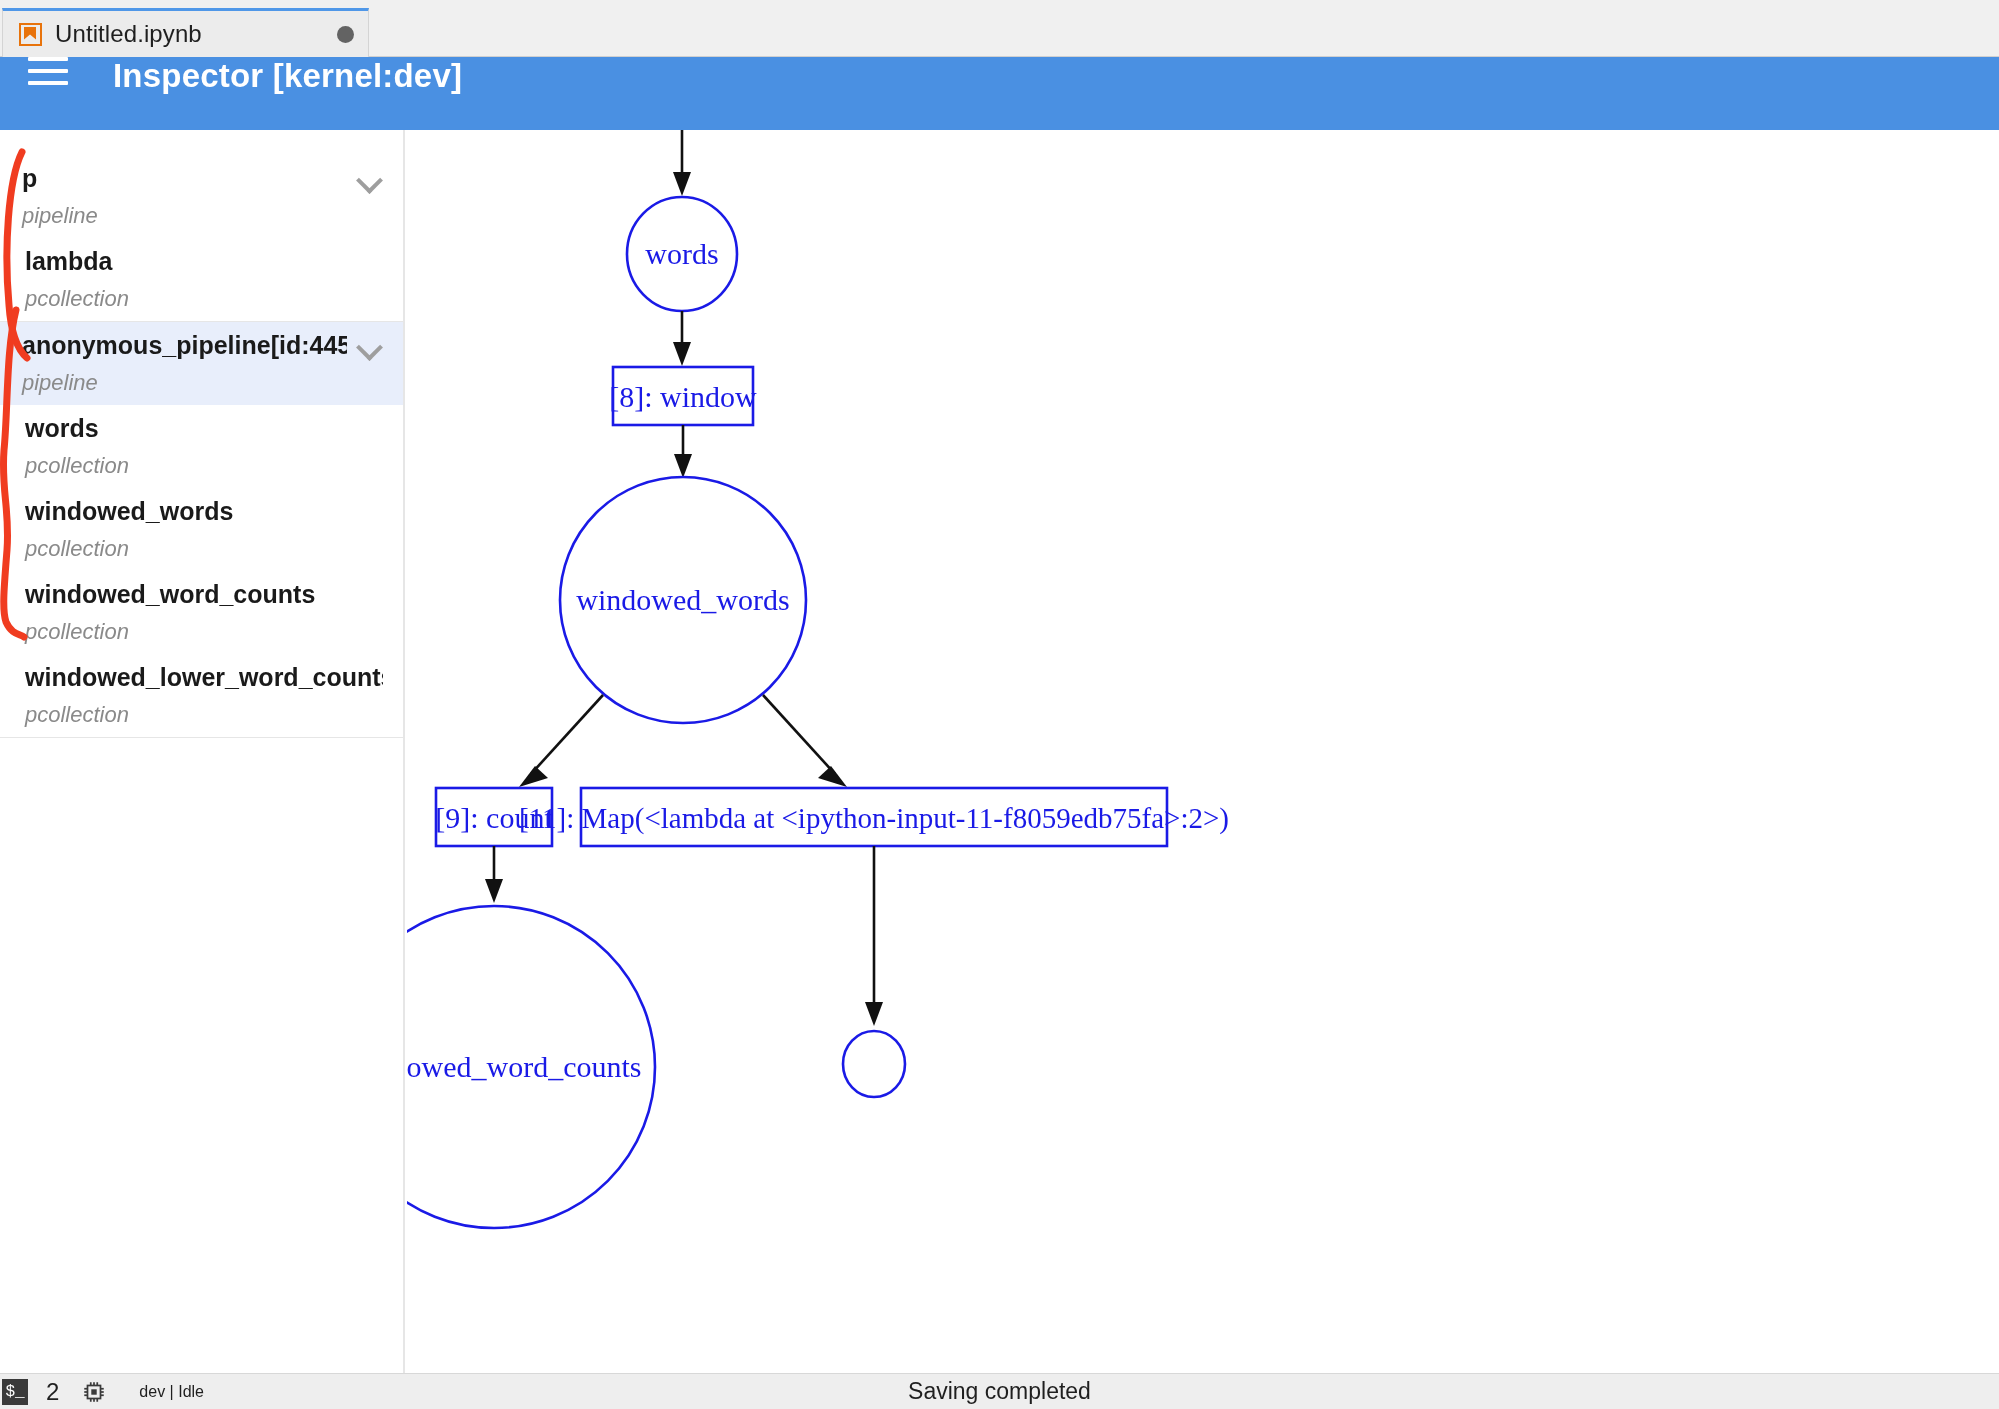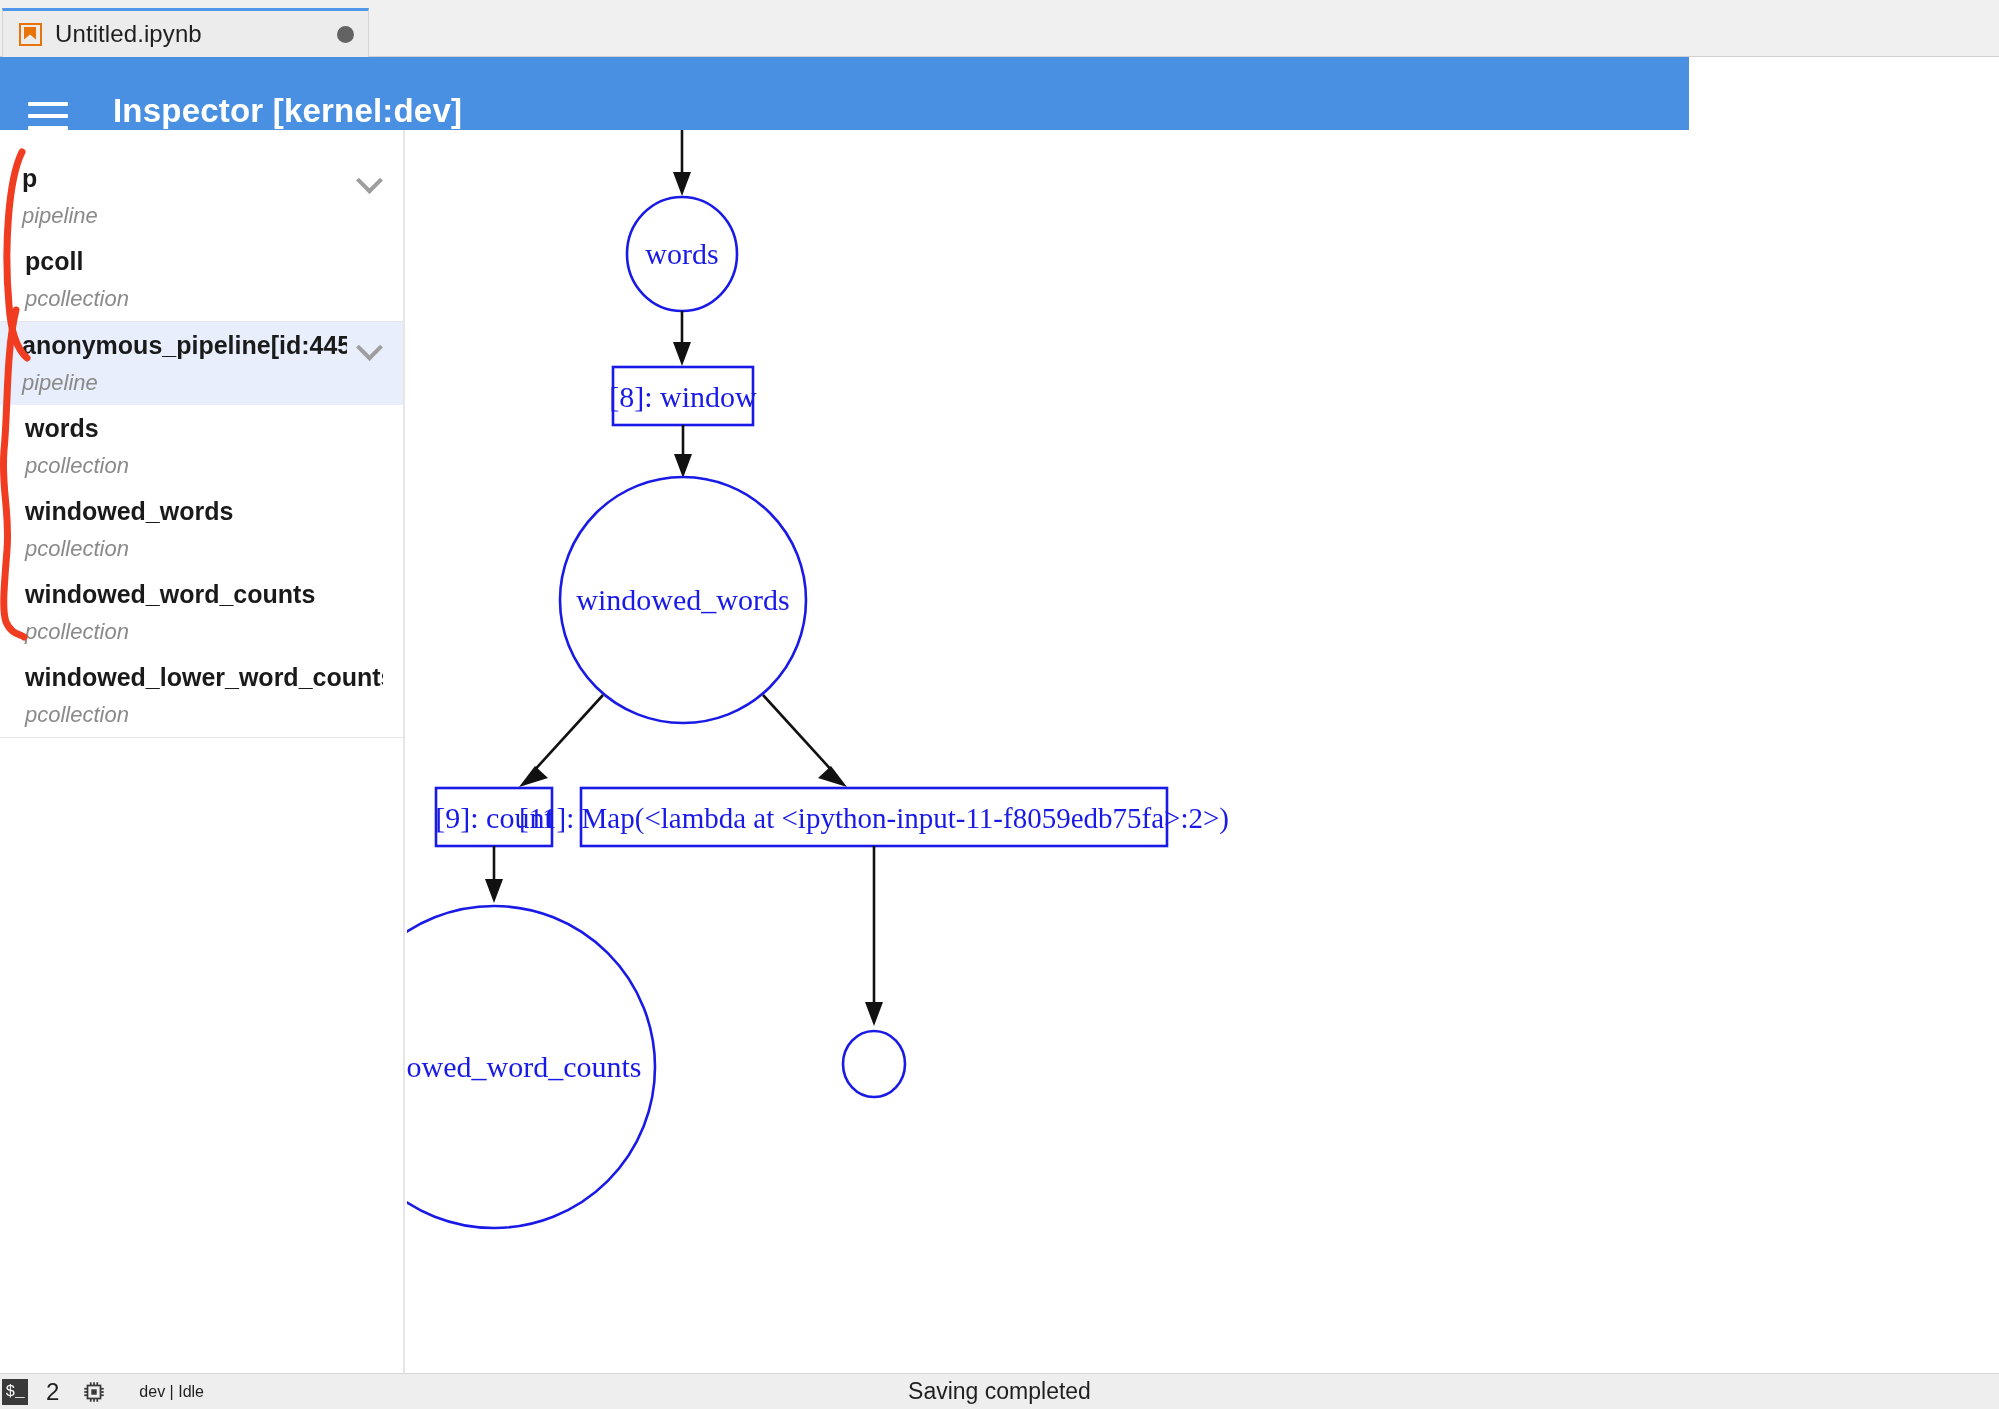--- a/index.html
+++ b/index.html
@@ -85,24 +85,24 @@
     font-size: 25px;
     line-height: 1;
     color: #2a2a2a;
     font-family: "DejaVu Sans", sans-serif;
   }
 
   
   .header {
     position: absolute;
     left: 0; top: 57px;
-    width: 1689px; height: 73px;
+    width: 1999px; height: 73px;
     background: #4a90e2;
     display: flex;
-    align-items: flex-end;
+    align-items: flex-start;
   }
   .hamburger {
     margin-left: 28px;
     width: 40px; height: 28px;
     display: flex;
     flex-direction: column;
     justify-content: space-between;
     flex: none;
     cursor: pointer;
   }
@@ -284,21 +284,21 @@
     <div class="sb-group">
       <div class="sb-item">
         <div class="sb-row">
           <span class="sb-name">p</span>
           <span class="chev"></span>
         </div>
         <div class="sb-type">pipeline</div>
       </div>
       <div class="sb-item child">
         <div class="sb-row">
-          <span class="sb-name">pcoll</span>
+          <span class="sb-name">lambda</span>
         </div>
         <div class="sb-type">pcollection</div>
       </div>
     </div>
 
     <div class="sb-group">
       <div class="sb-item selected">
         <div class="sb-row">
           <span class="sb-name">anonymous_pipeline[id:44516…</span>
           <span class="chev"></span>

